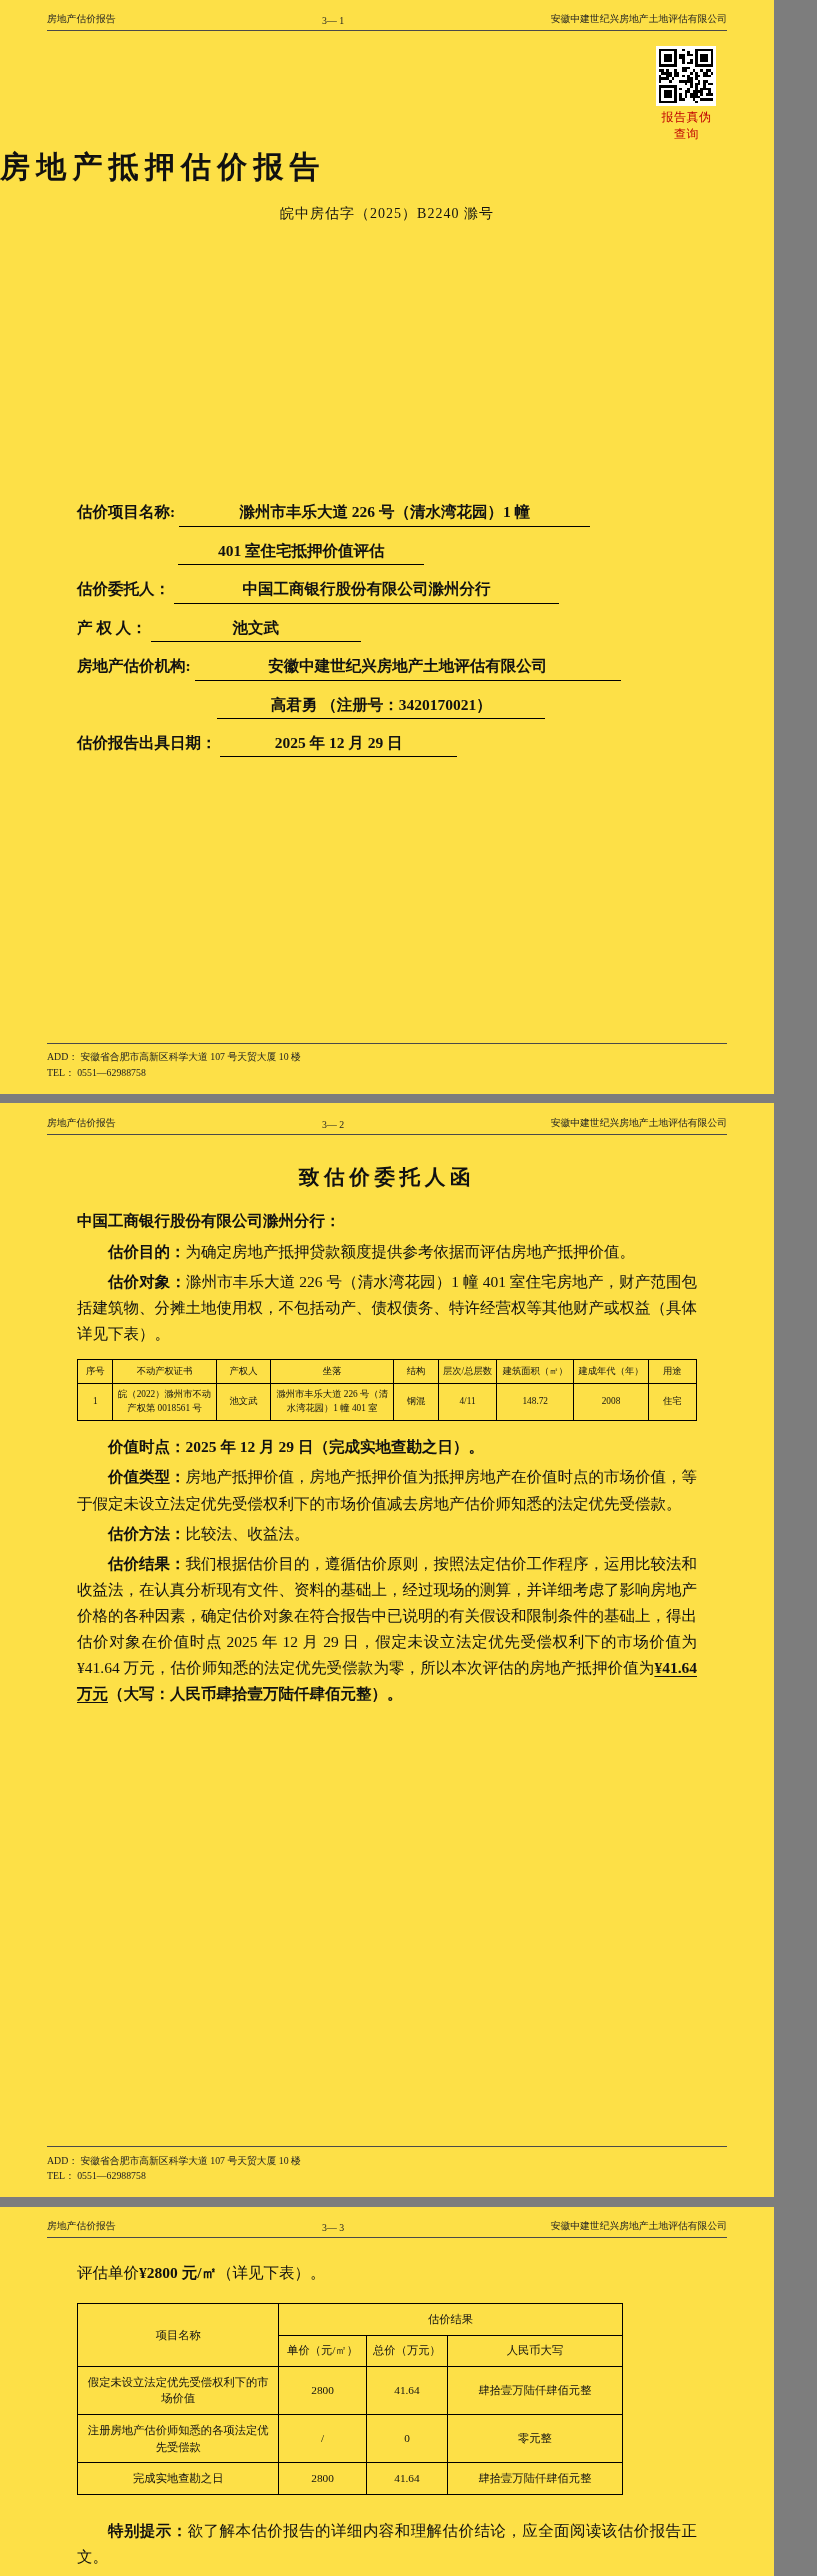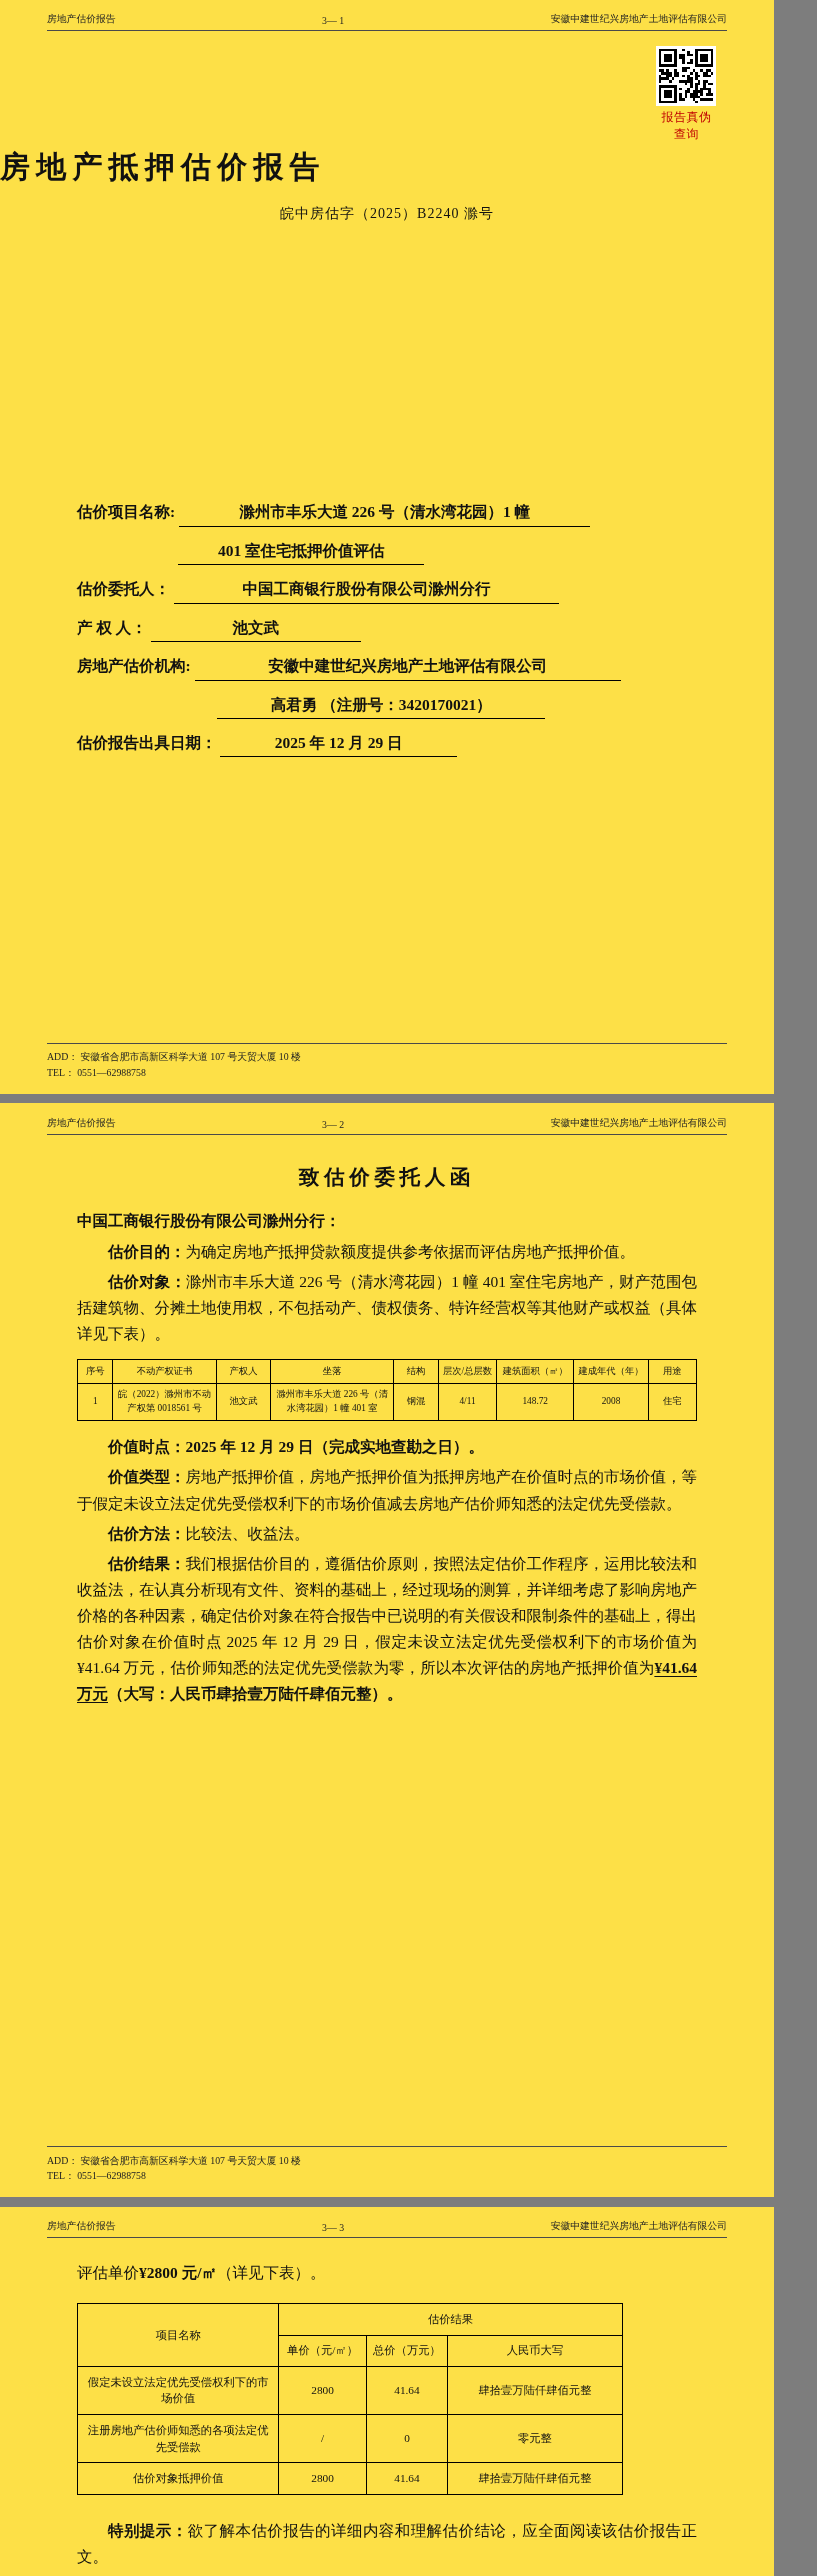--- a/index.html
+++ b/index.html
@@ -342,21 +342,21 @@
           <td>41.64</td>
           <td>肆拾壹万陆仟肆佰元整</td>
         </tr>
         <tr>
           <td>注册房地产估价师知悉的各项法定优先受偿款</td>
           <td>/</td>
           <td>0</td>
           <td>零元整</td>
         </tr>
         <tr>
-          <td>估价对象抵押价值</td>
+          <td>完成实地查勘之日</td>
           <td>2800</td>
           <td>41.64</td>
           <td>肆拾壹万陆仟肆佰元整</td>
         </tr>
       </tbody>
         </table>
 
       <p class="body-text notice"><span class="plabel">特别提示：</span><span>欲了解本估价报告的详细内容和理解估价结论，应全面阅读该估价报告正文。</span></p>
 
     </div>

